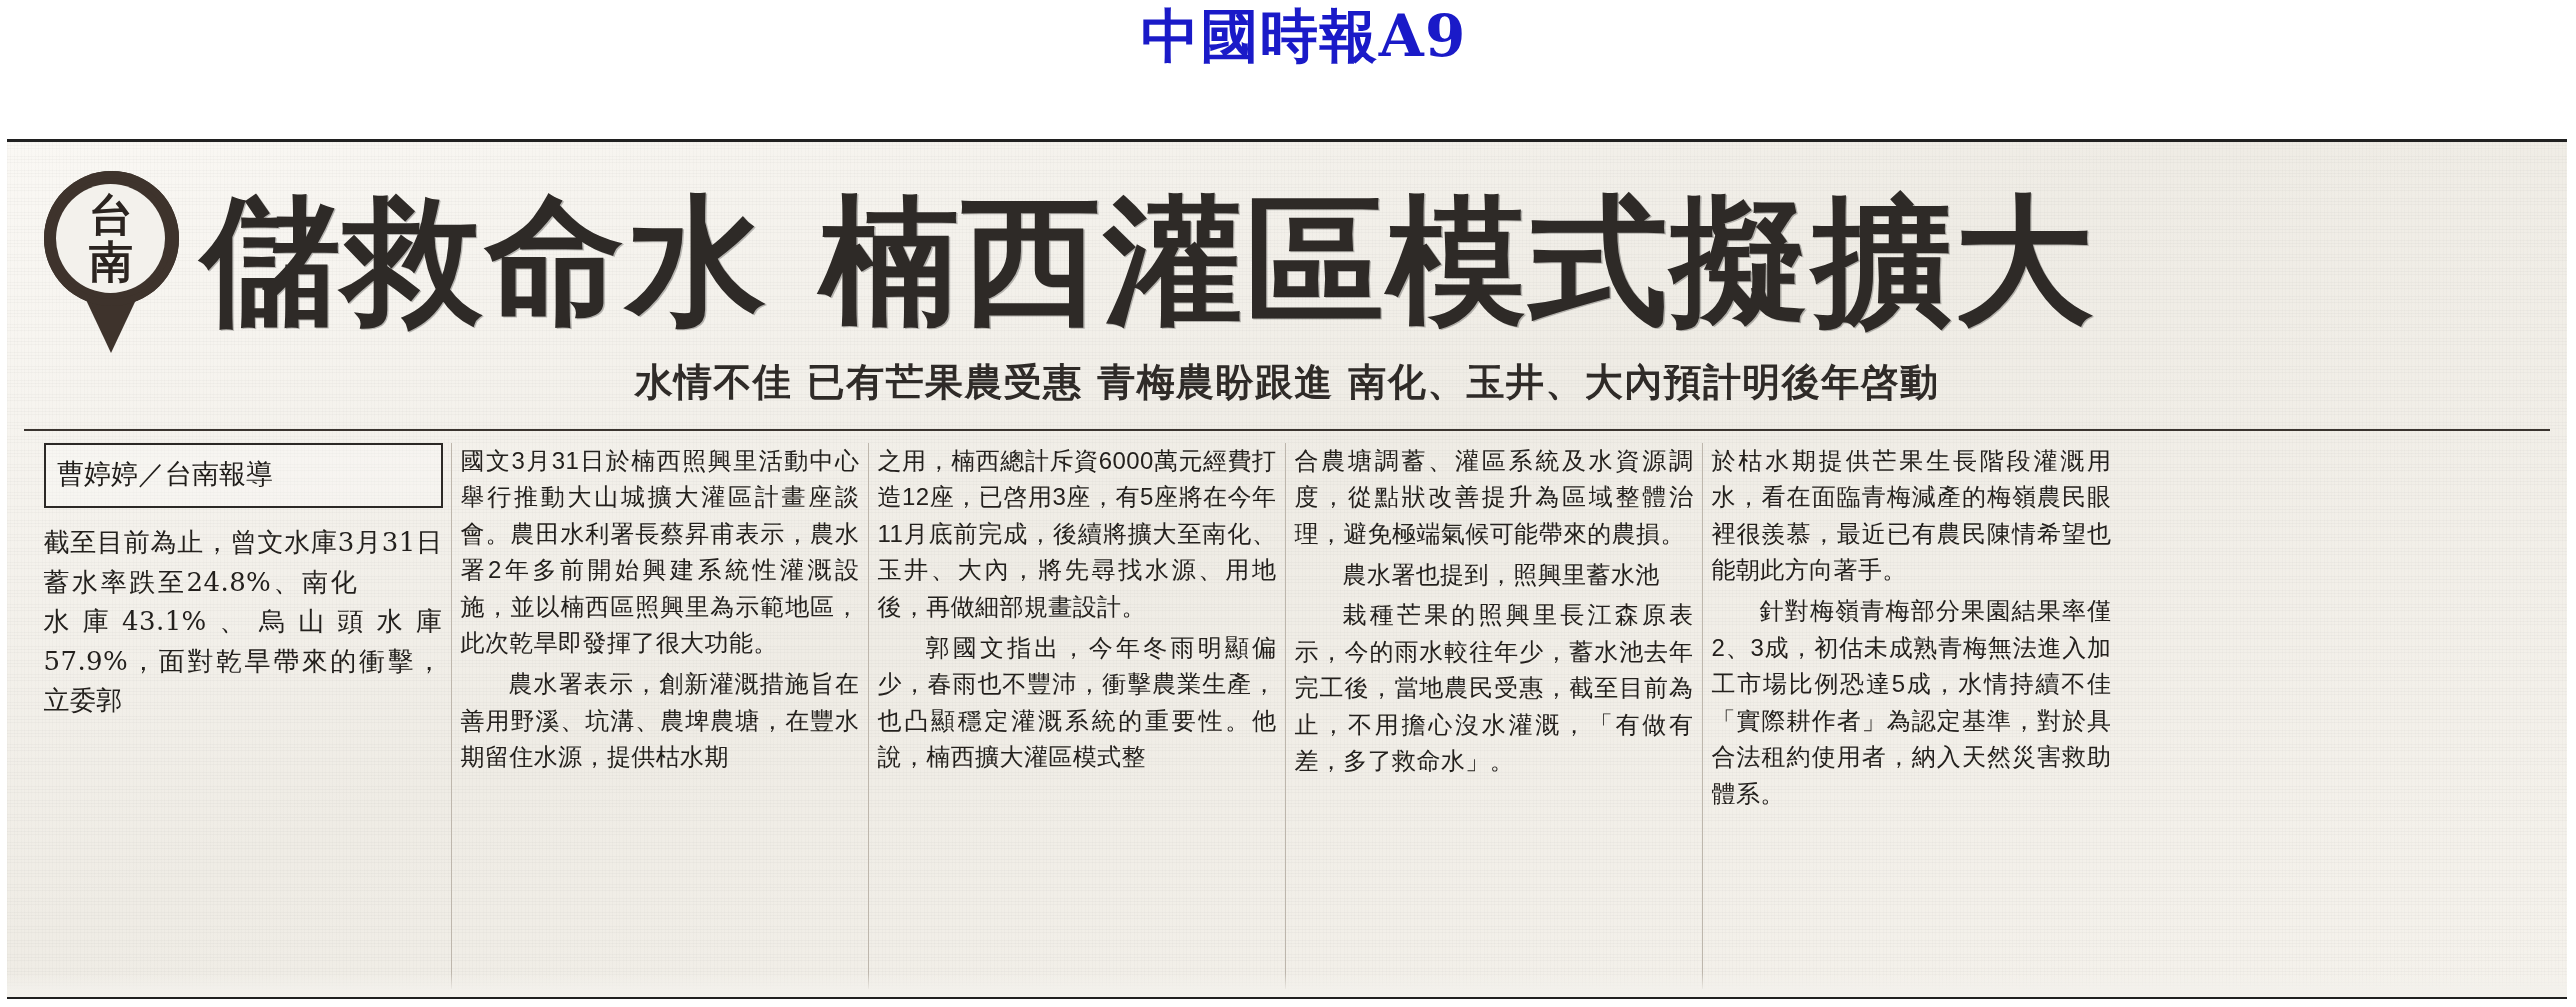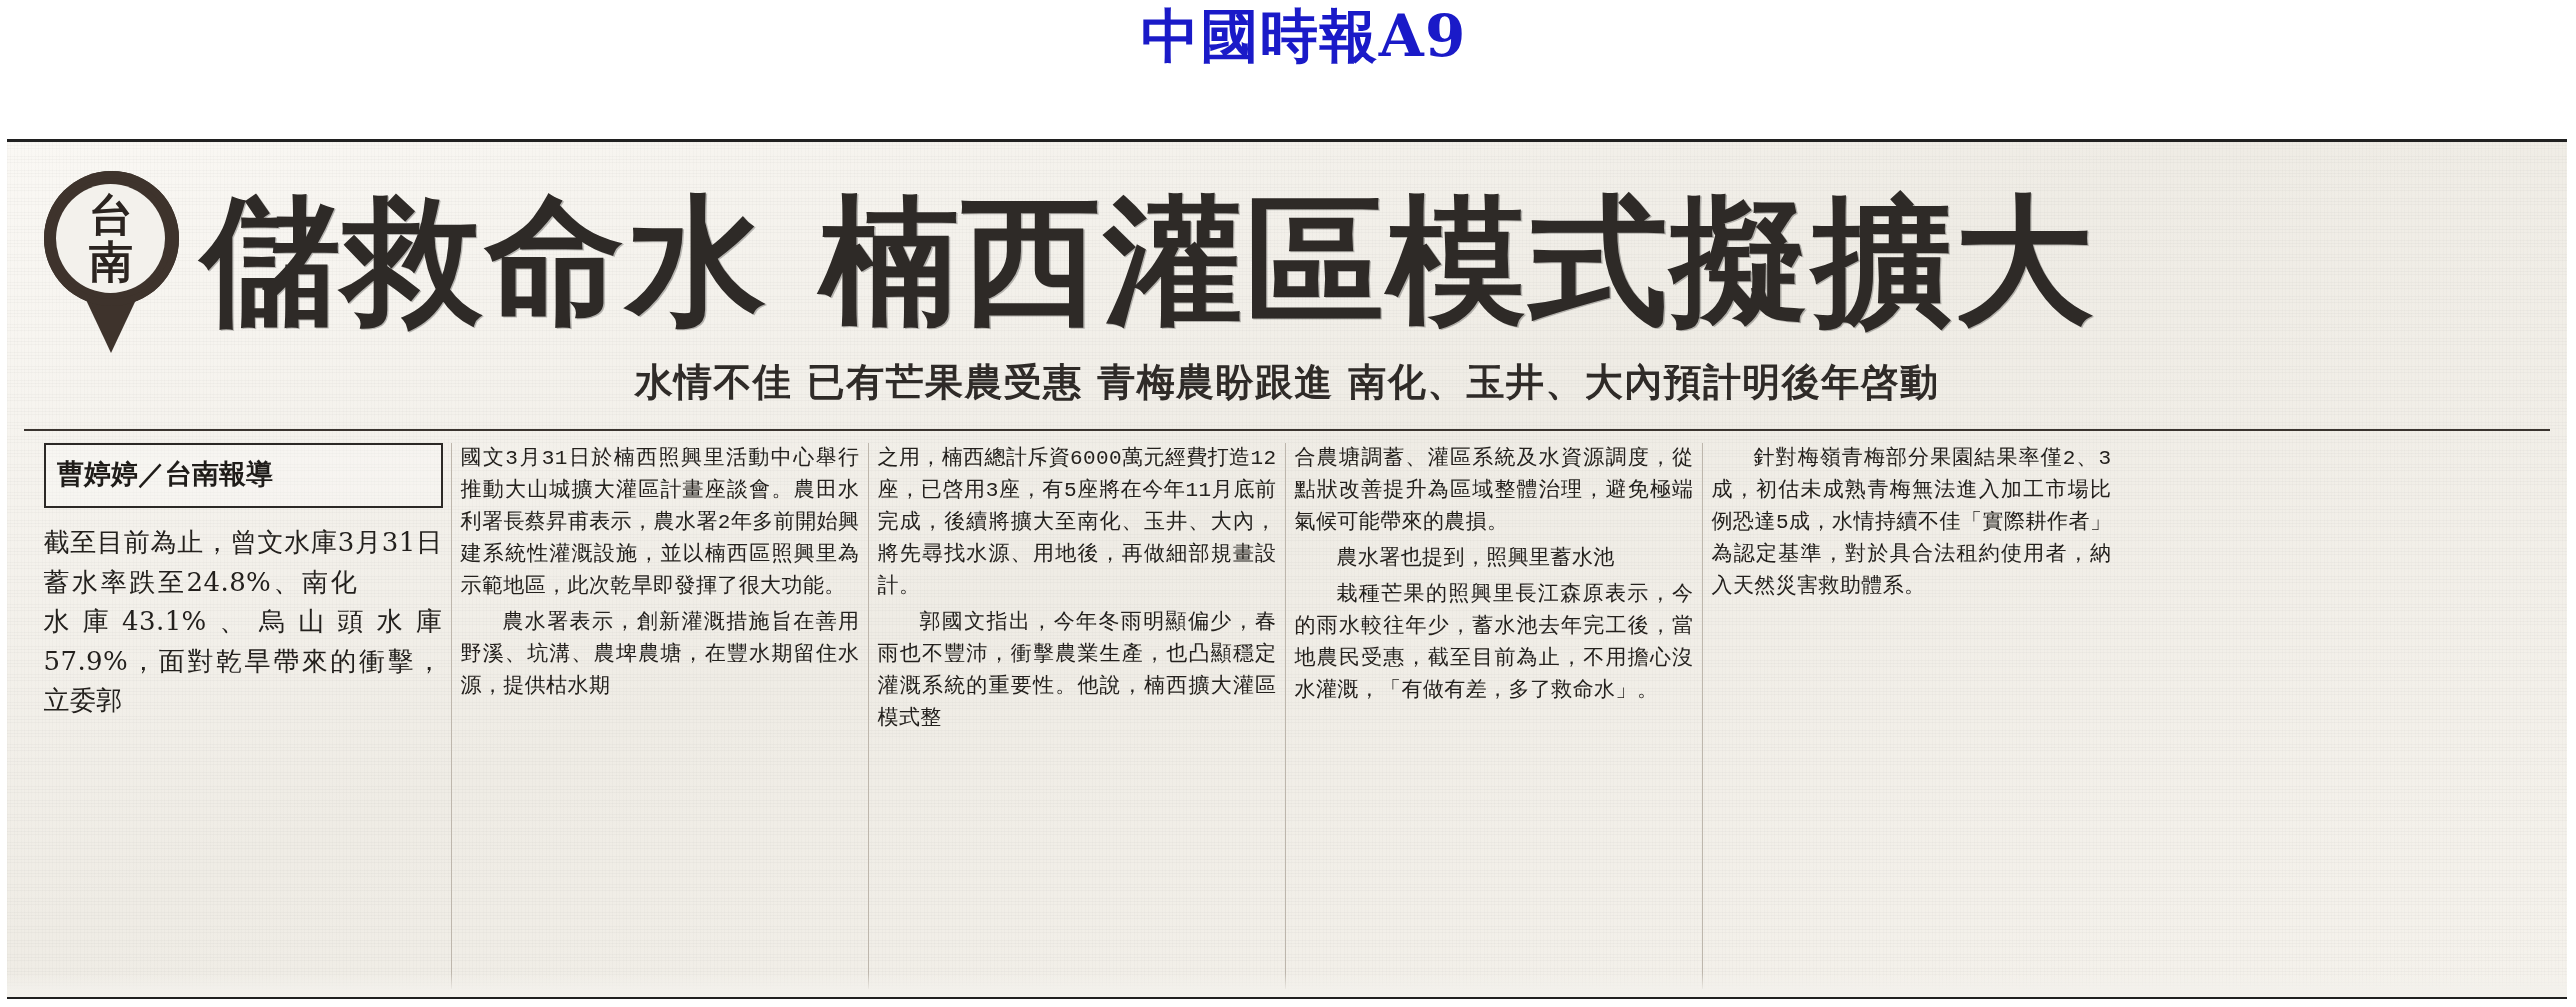--- a/index.html
+++ b/index.html
@@ -180,22 +180,22 @@
     width: 417px;
     flex: none;
     padding: 0 8.5px;
     box-sizing: border-box;
     border-right: 1.4px solid #bdb6ac;
   }
   .col:last-child { border-right: none; }
 
   .vtext {
     color: #23201d;
-    font-family: Liberation Mono, monospace;
-    font-size: 21px;
+    font-family: Liberation Sans, sans-serif;
+    font-size: 24px;
     line-height: 1.52;
     letter-spacing: 0.4px;
     text-align: justify;
   }
   .vtext p {
     margin: 0 0 4.3px 0;
     text-indent: 2em;
   }
   .vtext p.noindent { text-indent: 0; }
 
@@ -204,21 +204,21 @@
     position: relative;
     border: 2.1px solid #2c2926;
     padding: 11.4px 11.4px 10px 11.4px;
     box-sizing: border-box;
     margin-bottom: 15.6px;
     background: rgba(255,255,255,0.25);
   }
   .byline {
     color: #1f1c19;
     font-family: "DejaVu Serif", serif;
-    font-weight: 700;
+    font-weight: 400;
     font-size: 27px;
     line-height: 1.3;
     margin-bottom: 4.3px;
   }
   .lead-text {
     color: #1f1c19;
     font-family: "DejaVu Serif", serif;
     font-weight: 700;
     font-size: 27px;
     line-height: 1.5;
@@ -299,20 +299,21 @@
         <div class="col">
           <div class="vtext">
             <p class="noindent">合農塘調蓄、灌區系統及水資源調度，從點狀改善提升為區域整體治理，避免極端氣候可能帶來的農損。</p>
             <p>農水署也提到，照興里蓄水池</p>
             <p>栽種芒果的照興里長江森原表示，今的雨水較往年少，蓄水池去年完工後，當地農民受惠，截至目前為止，不用擔心沒水灌溉，「有做有差，多了救命水」。</p>
           </div>
         </div>
 
         <div class="col">
           <div class="vtext">
+            <p class="noindent">於枯水期提供芒果生長階段灌溉用水，看在面臨青梅減產的梅嶺農民眼裡很羨慕，最近已有農民陳情希望也能朝此方向著手。</p>
             <p>針對梅嶺青梅部分果園結果率僅2、3成，初估未成熟青梅無法進入加工市場比例恐達5成，水情持續不佳「實際耕作者」為認定基準，對於具合法租約使用者，納入天然災害救助體系。</p>
           </div>
         </div>
 
       </div>
 
       <div class="bottom-fade"></div>
     </div>
   </div>
 </div>

